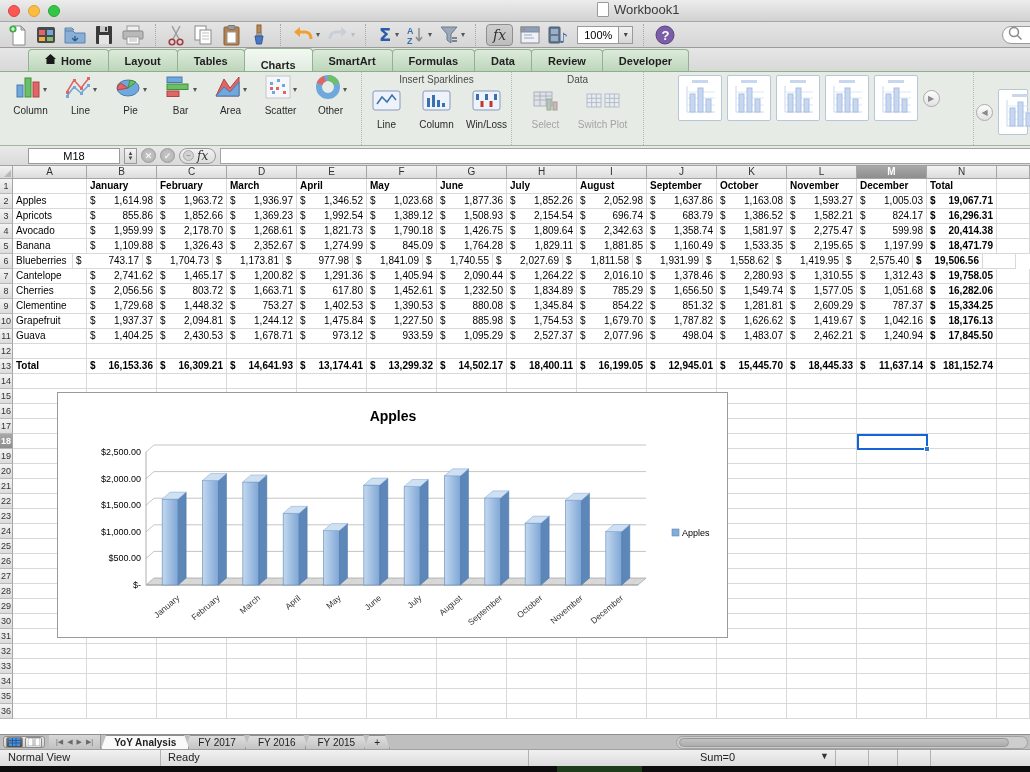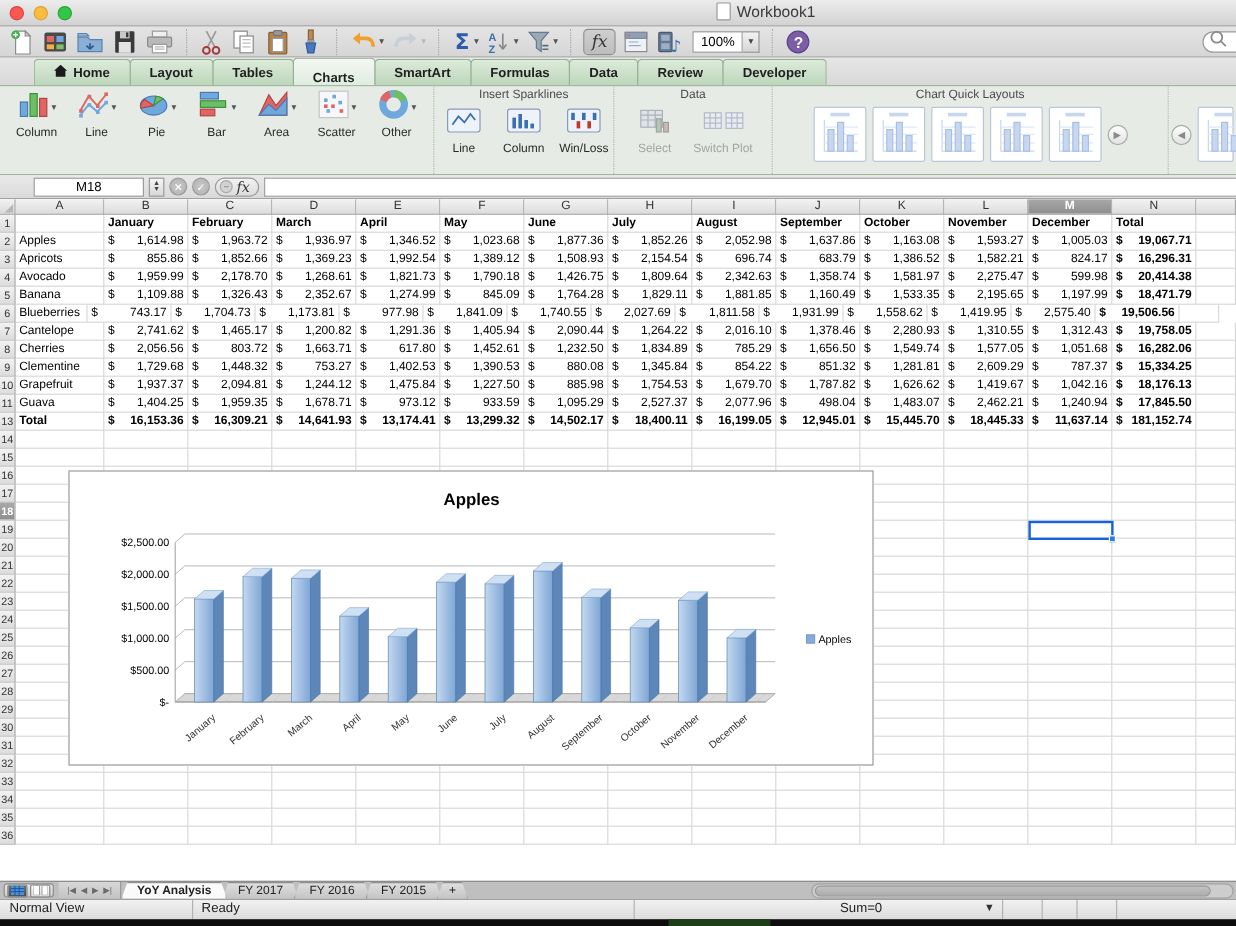--- a/index.html
+++ b/index.html
@@ -477,21 +477,20 @@
                 <path d="M1 9.3h14M1 13.6h14M5.7 5v13M10.3 5v13" stroke="#b2bcc8"></path>
                 <rect x="19" y="5" width="14" height="13" fill="#e8ecf2" stroke="#b2bcc8"></rect>
                 <path d="M19 9.3h14M19 13.6h14M23.7 5v13M28.3 5v13" stroke="#b2bcc8"></path>
               </svg></span>
           </span>
           <span class="lbl">Switch Plot</span>
         </div>
       </div>
     </div>
     <div class="rgroup" style="width: 330px;">
-      <div class="rgrouplabel">Chart Quick Layouts</div>
       <div class="rgroupbody">
         <div class="thumbrow">
           <div class="qthumb"><svg width="42" height="44" viewBox="0 0 42 44" xmlns="http://www.w3.org/2000/svg">
               <rect x="13" y="4" width="16" height="3" fill="#c7d7ef"></rect>
               <path d="M8 10v26h28" stroke="#c7d7ef" fill="none"></path>
               <path d="M8 16h28M8 22h28M8 29h28" stroke="#dde8f6"></path>
               <g fill="#c7d7ef" stroke="#a9c0e4">
                 <rect x="11" y="18" width="5" height="18"></rect>
                 <rect x="19" y="12" width="5" height="24"></rect>
                 <rect x="27" y="23" width="5" height="13"></rect>
@@ -1128,21 +1127,21 @@
     </div>
     <div class="grid-row">
       <div class="rowhdr">11</div>
       <div class="cell" style="width:74px">Guava</div>
       <div class="cell money" style="width:70px">
         <span>$</span>
         <span>1,404.25</span>
       </div>
       <div class="cell money" style="width:70px">
         <span>$</span>
-        <span>1,959.35</span>
+        <span>2,430.53</span>
       </div>
       <div class="cell money" style="width:70px">
         <span>$</span>
         <span>1,678.71</span>
       </div>
       <div class="cell money" style="width:70px">
         <span>$</span>
         <span>973.12</span>
       </div>
       <div class="cell money" style="width:70px">
@@ -1174,20 +1173,38 @@
         <span>2,462.21</span>
       </div>
       <div class="cell money" style="width:70px">
         <span>$</span>
         <span>1,240.94</span>
       </div>
       <div class="cell money b" style="width:70px">
         <span>$</span>
         <span>17,845.50</span>
       </div>
+      <div class="cell" style="width:33px"></div>
+    </div>
+    <div class="grid-row">
+      <div class="rowhdr">12</div>
+      <div class="cell" style="width:74px"></div>
+      <div class="cell" style="width:70px"></div>
+      <div class="cell" style="width:70px"></div>
+      <div class="cell" style="width:70px"></div>
+      <div class="cell" style="width:70px"></div>
+      <div class="cell" style="width:70px"></div>
+      <div class="cell" style="width:70px"></div>
+      <div class="cell" style="width:70px"></div>
+      <div class="cell" style="width:70px"></div>
+      <div class="cell" style="width:70px"></div>
+      <div class="cell" style="width:70px"></div>
+      <div class="cell" style="width:70px"></div>
+      <div class="cell" style="width:70px"></div>
+      <div class="cell" style="width:70px"></div>
       <div class="cell" style="width:33px"></div>
     </div>
     <div class="grid-row">
       <div class="rowhdr">13</div>
       <div class="cell b" style="width:74px">Total</div>
       <div class="cell money b" style="width:70px">
         <span>$</span>
         <span>16,153.36</span>
       </div>
       <div class="cell money b" style="width:70px">

